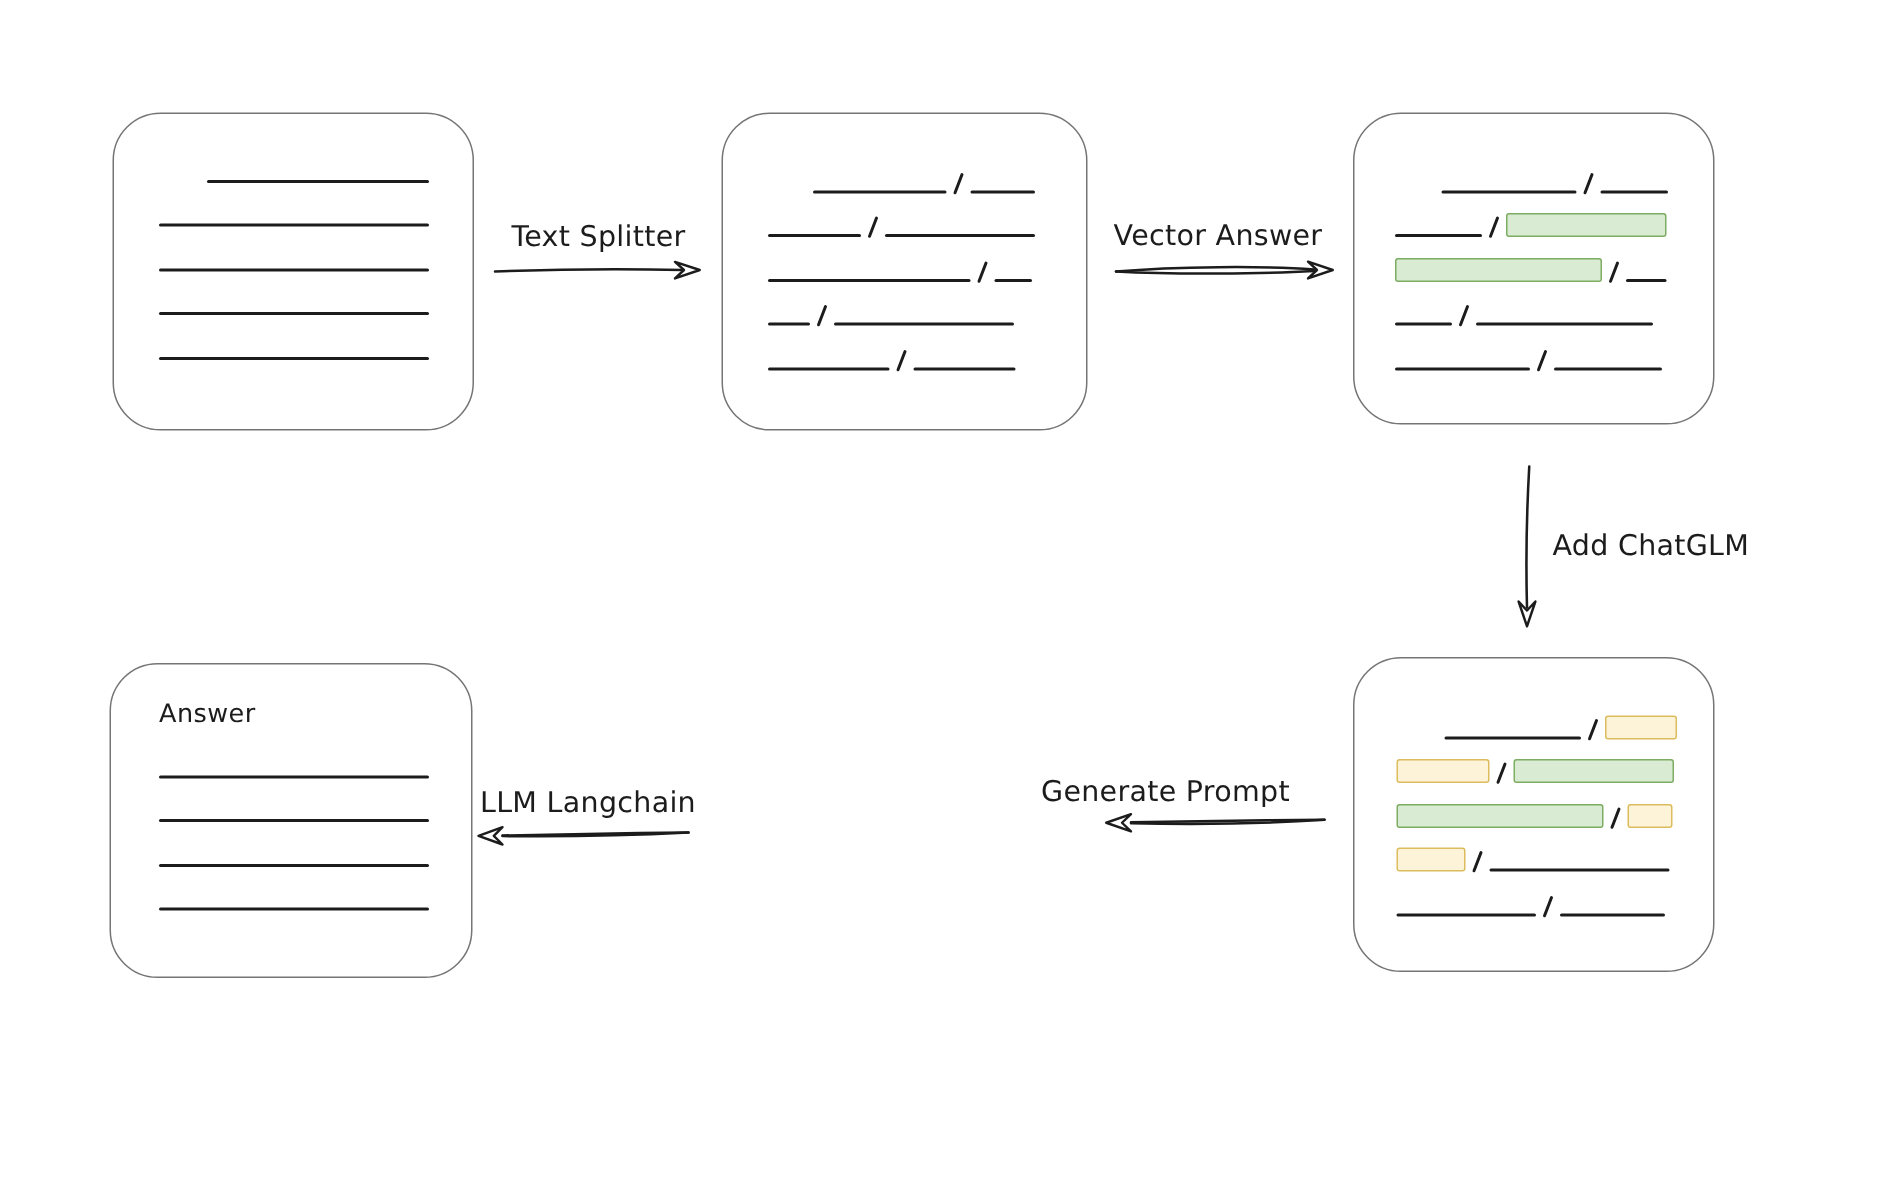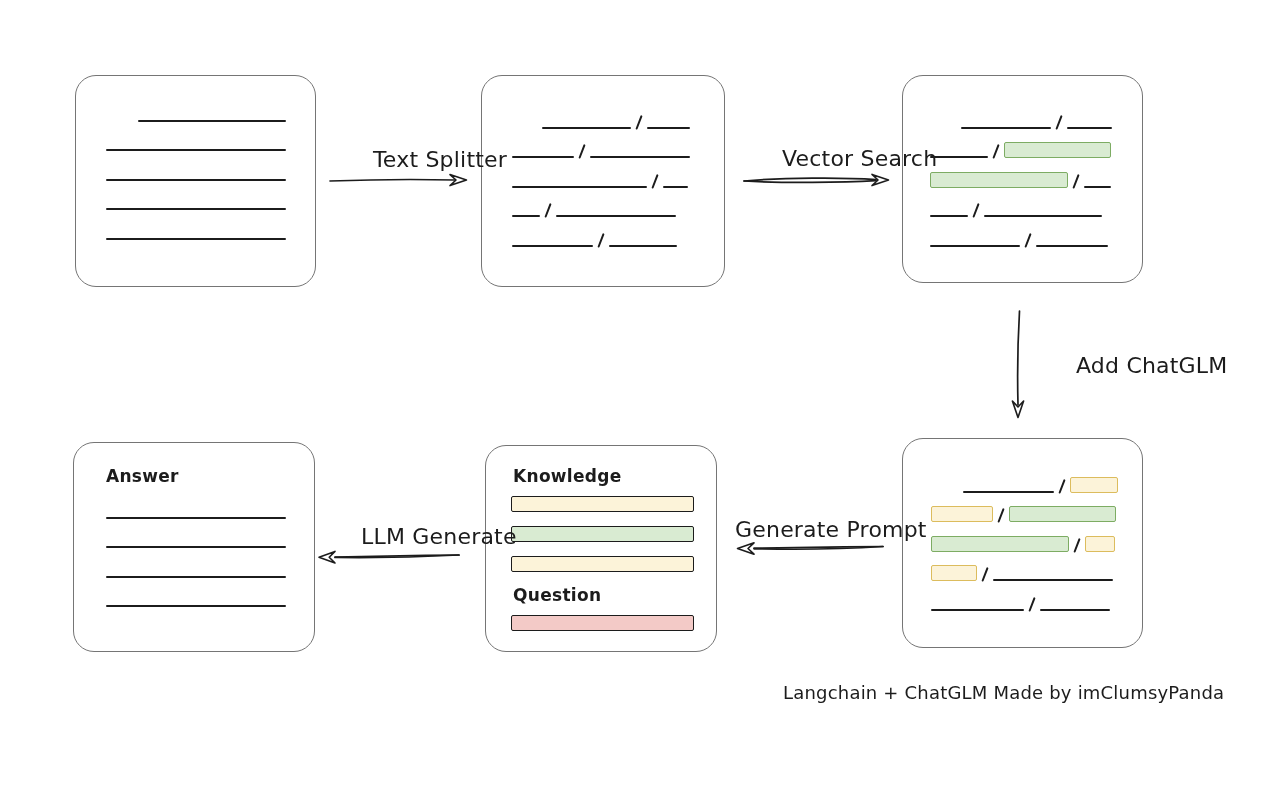--- a/index.html
+++ b/index.html
@@ -10,21 +10,21 @@
   :root{
     --ink:#1c1c1c;
     --box-border:#757575;
     --yellow-fill:#fcf3d9; --yellow-stroke:#dcbc5d;
     --green-fill:#d9ebd2;  --green-stroke:#7dac63;
     --red-fill:#f3cac7;    --red-stroke:#c4706a;
   }
   .box{
     position:absolute;background:#fff;
     border:1.5px solid var(--box-border);
-    border-radius:21px;box-sizing:border-box;font-weight:bold;
+    border-radius:32px;box-sizing:border-box;
   }
   .rows{box-sizing:border-box;}
   .row{display:flex;align-items:flex-end;height:29.5px;}
   .seg-gap{height:1px;flex:0 0 auto;}
   .seg-line{height:2px;background:var(--ink);border-radius:2px;flex:0 0 auto;}
   .seg-slash{
     width:2.4px;height:15px;background:var(--ink);border-radius:1px;
     transform:rotate(21deg);margin:0 7px -1px 7px;flex:0 0 auto;
   }
   .seg-bar{height:16px;border:1.6px solid;border-radius:2px;box-sizing:border-box;flex:0 0 auto;}
@@ -41,22 +41,22 @@
   .box-label{font-size:17px;line-height:1;color:var(--ink);letter-spacing:.3px;}
   .alabel{padding:25px 0 0 32px;}
   .plabel{margin-left:27px;}
   .prompt-pad{padding-top:22px;}
   .plabel.q{margin-top:15px;}
   .pbars{margin:11px 24px 0 25px;}
   .pbar{height:16px;border:1.6px solid;border-radius:2px;box-sizing:border-box;}
   .pbar + .pbar{margin-top:14px;}
 
   .edge-label{
-    position:absolute;font-size:22px;line-height:1;letter-spacing:.2px;
-    color:var(--ink);white-space:nowrap;text-align:center;margin-left:41px;
+    position:absolute;font-size:19px;line-height:1;letter-spacing:.2px;
+    color:var(--ink);white-space:nowrap;text-align:center;
   }
   .arrow{position:absolute;overflow:visible;}
   .shaft{fill:none;stroke:var(--ink);stroke-width:1.7;stroke-linecap:round;}
   .head{fill:#ffffff;stroke:var(--ink);stroke-width:1.6;stroke-linejoin:round;}
 
   .caption{
     position:absolute;left:783px;top:683px;font-size:18px;line-height:1.15;
     letter-spacing:.2px;color:var(--ink);white-space:nowrap;
   }
 </style>
@@ -172,56 +172,44 @@
           <span class="seg-line" style="width: 120px;"></span>
         </div>
         <div class="row">
           <span class="seg-line" style="width: 93px;"></span>
           <span class="seg-slash"></span>
           <span class="seg-line" style="width: 70px;"></span>
         </div>
       </div>
   </div>
 
-  <div class="box prompt-pad" style="left:485px;top:445px;width:232px;height:207px;">
-    <div class="box-label plabel">Knowledge</div>
-    <div class="pbars">
-        <div class="pbar bar-yellow" style="width: 183px;"></div>
-        <div class="pbar bar-green" style="width: 183px;"></div>
-        <div class="pbar bar-yellow" style="width: 183px;"></div>
-      </div>
-    <div class="box-label plabel q">Question</div>
-    <div class="pbars">
-        <div class="pbar bar-red" style="width: 183px;"></div>
-      </div>
-  </div>
 
   <div class="box box-answer" style="left:73px;top:442px;width:242px;height:210px;">
     <div class="box-label alabel">Answer</div>
     <div class="rows">
         <div class="row">
           <span class="seg-line" style="width: 180px;"></span>
         </div>
         <div class="row">
           <span class="seg-line" style="width: 180px;"></span>
         </div>
         <div class="row">
           <span class="seg-line" style="width: 180px;"></span>
         </div>
         <div class="row">
           <span class="seg-line" style="width: 180px;"></span>
         </div>
       </div>
   </div>
 
   <div class="edge-label" style="left:329px;top:149px;width:140px;">Text Splitter</div>
-  <div class="edge-label" style="left:741px;top:148px;width:142px;">Vector Search</div>
+  <div class="edge-label" style="left:741px;top:148px;width:142px;">Vector Answer</div>
   <div class="edge-label" style="left:1035px;top:355px;text-align:left;">Add ChatGLM</div>
   <div class="edge-label" style="left:694px;top:519px;width:156px;">Generate Prompt</div>
-  <div class="edge-label" style="left:320px;top:526px;width:136px;">LLM Generate</div>
+  <div class="edge-label" style="left:320px;top:526px;width:136px;">LLM Langchain</div>
 
   <svg class="arrow" style="left:328px;top:169px;" width="142" height="22">
     <path class="shaft" d="M2,12 C40,10.6 92,10.2 127,11"></path>
     <path class="head" d="M122,5.6 L138.5,11 L122,16.6 L128,11 Z"></path>
   </svg>
 
   <svg class="arrow" style="left:742px;top:168px;" width="150" height="24">
     <path class="shaft" d="M2,13 C42,9.6 100,9.2 134,11.6"></path>
     <path class="shaft" d="M2,13 C42,15.2 100,14.6 134,12.6"></path>
     <path class="head" d="M130,6.4 L146.5,12 L130,17.6 L136,12 Z"></path>
@@ -237,15 +225,14 @@
     <path class="shaft" d="M149,9.5 C105,12.4 55,12.6 20,11.8"></path>
     <path class="head" d="M20,5.8 L3.5,11.5 L20,17.2 L14,11.5 Z"></path>
   </svg>
 
   <svg class="arrow" style="left:316px;top:545px;" width="146" height="22">
     <path class="shaft" d="M143,10 C100,10.4 52,11.4 19,12"></path>
     <path class="shaft" d="M143,10 C100,12.2 52,12.8 19,12.4"></path>
     <path class="head" d="M19,6.4 L3,12.2 L19,18 L13.2,12.2 Z"></path>
   </svg>
 
-  <div class="caption">Langchain + ChatGLM Made by imClumsyPanda</div>
 
 </div>
 
 </body></html>

